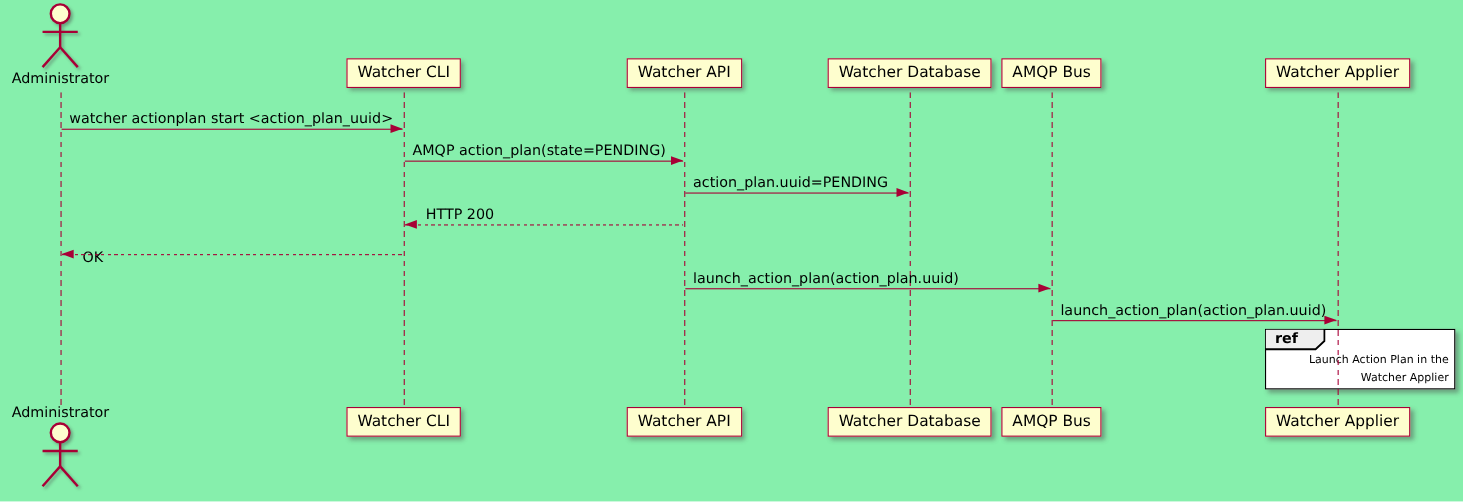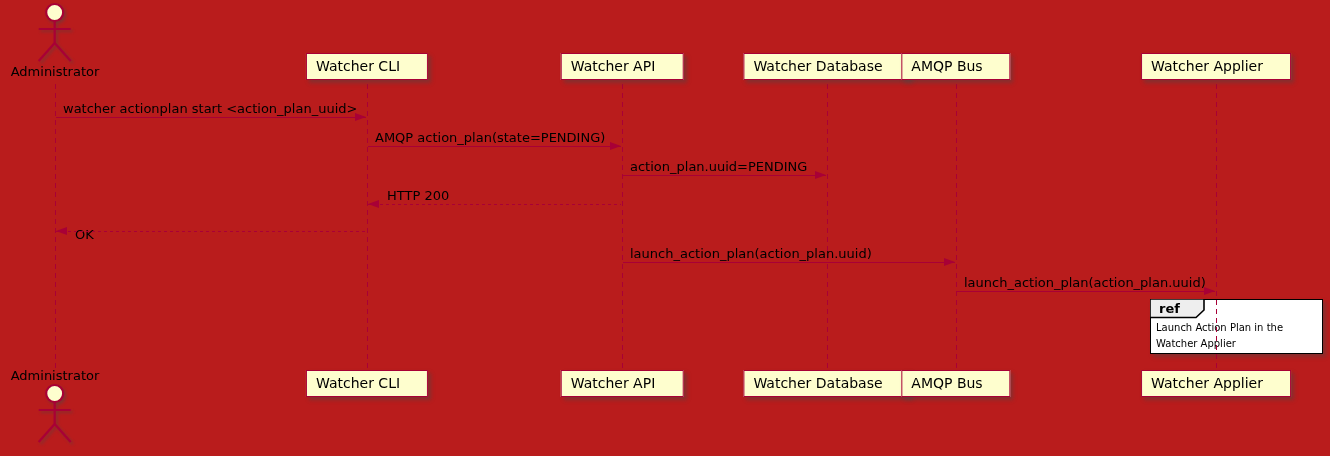--- a/index.html
+++ b/index.html
@@ -1,29 +1,29 @@
 <!DOCTYPE html>
 <html><head>
 <meta charset="utf-8">
 <style>
   html,body{margin:0;padding:0;background:#ffffff;}
   #stage{
-    position:relative;width:1330px;height:456px;background:#b91c1c;overflow:hidden;
+    position:relative;width:1330px;height:456px;background:#86efac;overflow:hidden;
     font-family:"DejaVu Sans","Liberation Sans",sans-serif;color:#000;
   }
   
   .lifeline{
     position:absolute;width:1px;
     background:repeating-linear-gradient(to bottom,#A80036 0 5px,transparent 5px 9px);
   }
   
   .pbox{
     position:absolute;transform:translateX(-50%);
     background:#FEFECE;border:1.5px solid #A80036;
-    padding:4px 27px 5px 9px;font-size:14px;white-space:nowrap;
+    padding:4px 9px 5px 9px;font-size:14px;white-space:nowrap;
     box-shadow:3px 3px 4px rgba(70,70,70,.45);
   }
   
   .actor{position:absolute;display:flex;flex-direction:column;align-items:center;transform:translateX(-50%);}
   .actor svg{filter:drop-shadow(2.5px 2.5px 1.5px rgba(70,70,70,.45));}
   .actor-label{font-size:13px;white-space:nowrap;line-height:15px;}
   
   .msg-label{position:absolute;font-size:13px;line-height:15px;white-space:nowrap;}
   .msg-line{position:absolute;height:1px;background:#A80036;}
   .msg-line.dashed{
@@ -61,21 +61,21 @@
     <div class="actor-label">Administrator</div>
     <svg width="46" height="62" viewBox="0 0 46 62">
       <circle cx="23" cy="10.5" r="8.5" fill="#FEFECE" stroke="#A80036" stroke-width="2.2"></circle>
       <line x1="23" y1="19" x2="23" y2="41" stroke="#A80036" stroke-width="2.2"></line>
       <line x1="7" y1="27" x2="39" y2="27" stroke="#A80036" stroke-width="2.2"></line>
       <line x1="23" y1="41" x2="7" y2="59" stroke="#A80036" stroke-width="2.2"></line>
       <line x1="23" y1="41" x2="39" y2="59" stroke="#A80036" stroke-width="2.2"></line>
     </svg>
   </div>
 
-  <div id="refbox" style="left: 1150px; top: 299px; width: 173px; height: 55px;">
+  <div id="refbox" style="left: 1150px; top: 299px; width: 173px; height: 55px; text-align: right;">
     <svg class="ref-tab" width="56" height="20" viewBox="0 0 56 20">
       <polygon points="0,0 54,0 54,11 46,18.5 0,18.5" fill="#EEEEEE" stroke="#000000" stroke-width="1.6"></polygon>
     </svg>
     <span class="ref-keyword">ref</span>
     <div class="ref-body">
       <div>Launch Action Plan in the</div>
       <div>Watcher Applier</div>
     </div>
   </div>
 

